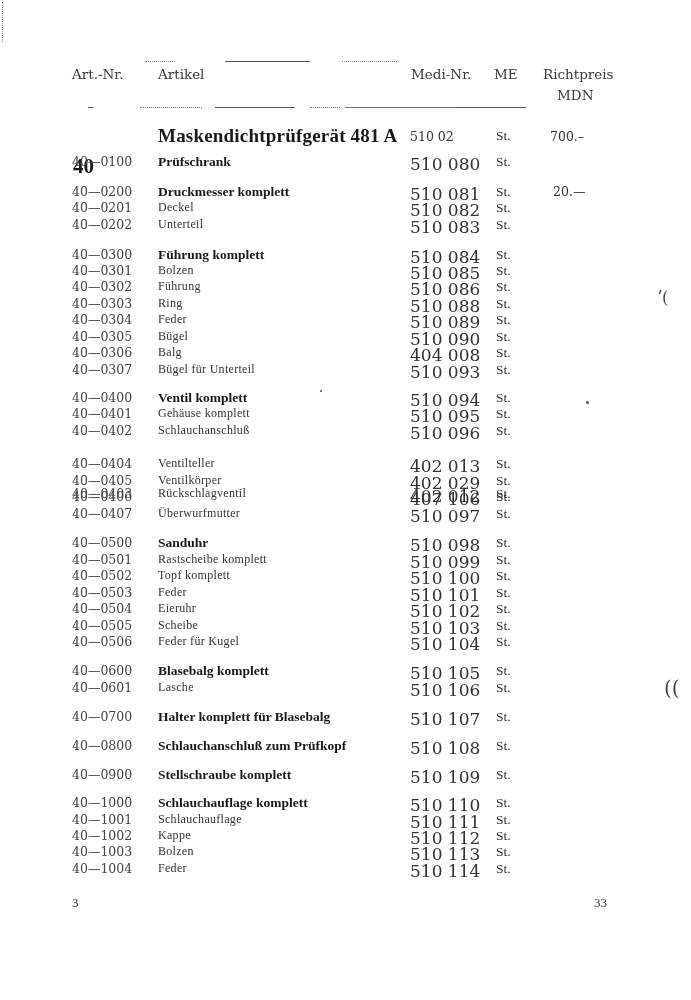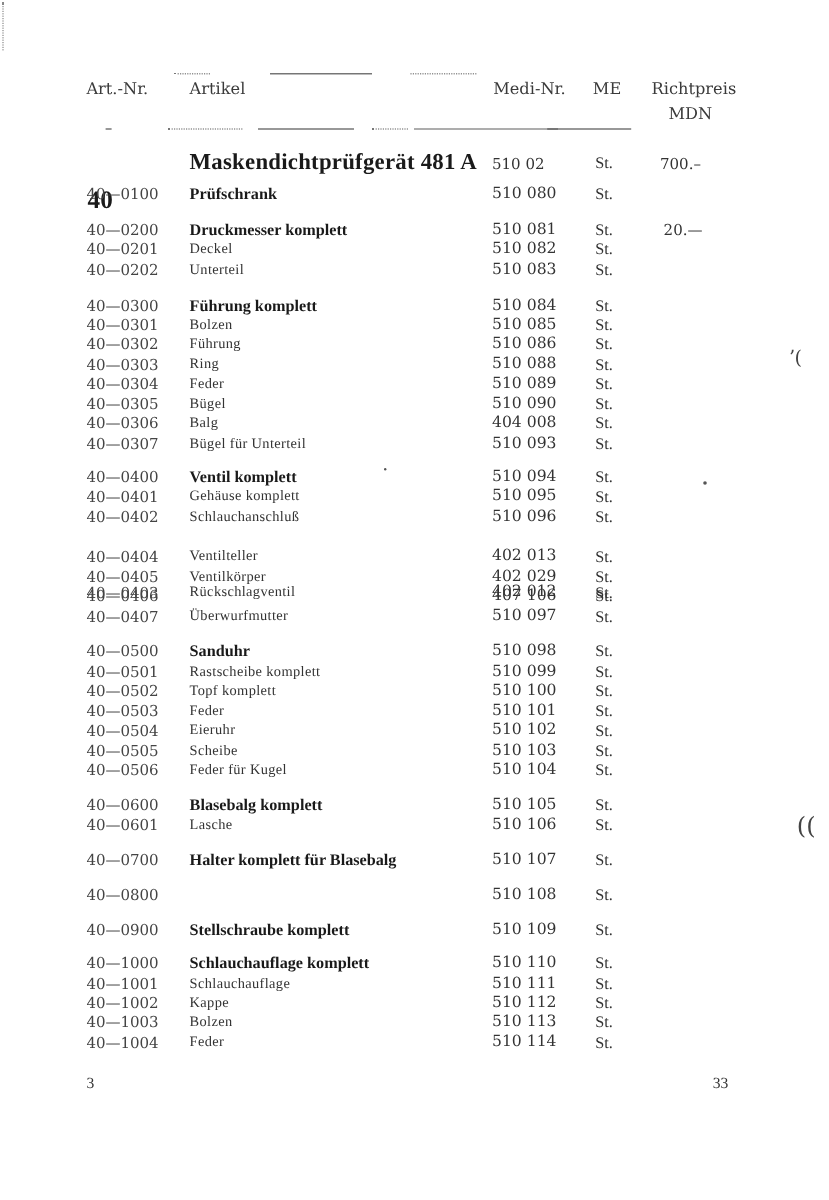--- a/index.html
+++ b/index.html
@@ -13,21 +13,21 @@
     .rule { position: absolute; height: 1px; background: #555; }
     .dots { position: absolute; height: 0; border-top: 1px dotted #777; }
     .title-num { font-family: "Liberation Serif", serif; font-weight: bold; font-size: 21px; color: #1a1a1a; margin-top: 30px; }
     .title-name { font-family: "Liberation Serif", serif; font-weight: bold; font-size: 19px; color: #1a1a1a; letter-spacing: 0.2px; }
     .row { position: absolute; left: 0; width: 691px; height: 16px; font-size: 13px; }
     .row span { position: absolute; white-space: nowrap; top: 0; }
     .c-art { left: 72px; font-size: 12.5px; color: #444; }
     .c-name { left: 158px; }
     .c-name.bold { font-family: "Liberation Serif", serif; font-weight: bold; font-size: 13.5px; color: #1a1a1a; }
     .c-name.normal { font-family: "Liberation Serif", serif; font-size: 12px; color: #333; letter-spacing: 0.3px; }
-    .c-medi { left: 410px; font-size: 13px; color: #333; }
+    .c-medi { left: 410px; font-size: 17px; color: #333; }
     .c-me { left: 496px; font-family: "Liberation Serif", serif; font-size: 13.5px; color: #333; }
     .c-price { left: 553px; font-size: 12.5px; color: #333; }
     .footer { font-family: "Liberation Serif", serif; font-size: 13px; color: #333; }
     .speck { position: absolute; background: #555; border-radius: 50%; }
     .mark { position: absolute; font-family: "DejaVu Serif", serif; color: #444; }
   </style>
 </head>
 <body>
 
 <div class="dots" style="left:2px; top:2px; width:0; height:40px; border-top:none; border-left:1px dotted #888;"></div>
@@ -261,20 +261,21 @@
     </div>
     <div class="row" style="top: 709px;">
       <span class="c-art">40—0700</span>
       <span class="c-name bold">Halter komplett für Blasebalg</span>
       <span class="c-medi">510 107</span>
       <span class="c-me">St.</span>
       <span class="c-price"></span>
     </div>
     <div class="row" style="top: 738px;">
       <span class="c-art">40—0800</span>
+      <span class="c-name bold">Schlauchanschluß zum Prüfkopf</span>
       <span class="c-medi">510 108</span>
       <span class="c-me">St.</span>
       <span class="c-price"></span>
     </div>
     <div class="row" style="top: 767px;">
       <span class="c-art">40—0900</span>
       <span class="c-name bold">Stellschraube komplett</span>
       <span class="c-medi">510 109</span>
       <span class="c-me">St.</span>
       <span class="c-price"></span>

